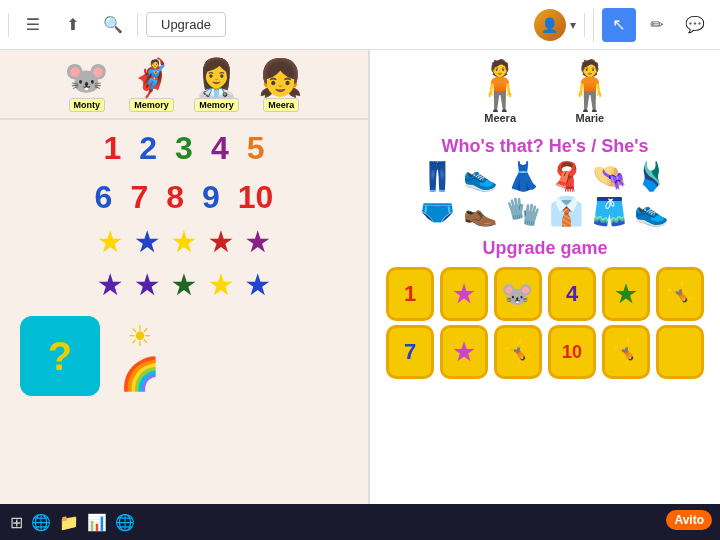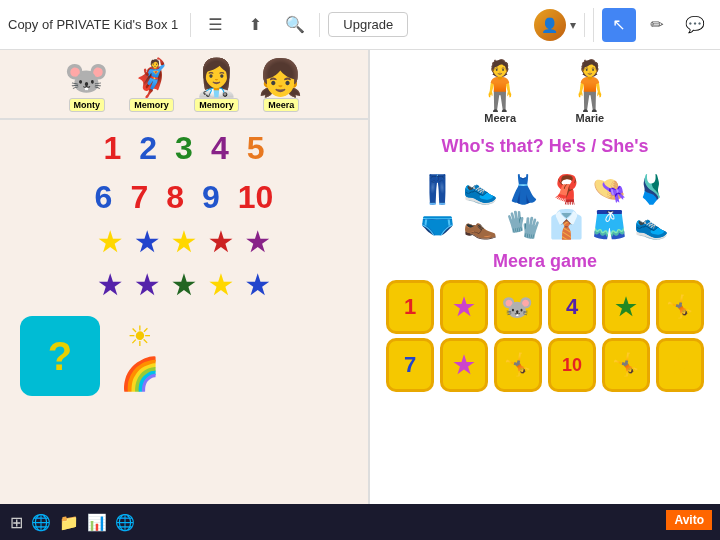--- a/index.html
+++ b/index.html
@@ -87,21 +87,21 @@
     #right-panel { flex: 1; background: #fff; padding: 8px 16px; overflow: hidden; }
 
     
     .chars-top-right { display: flex; justify-content: center; gap: 30px; padding: 4px 0 8px; }
     .char-right { display: flex; flex-direction: column; align-items: center; gap: 2px; }
     .char-fig-right { font-size: 48px; line-height: 1; }
     .char-name-right { font-size: 11px; color: #333; font-weight: bold; }
 
     
     .whos-section { margin-top: 4px; }
-    .whos-title { font-size: 18px; font-weight: bold; color: #cc44cc; text-align: center; margin-bottom: 16px; }
+    .whos-title { font-size: 18px; font-weight: bold; color: #cc44cc; text-align: center; margin-bottom: 3px; }
 
     .clothes-row {
       display: flex; justify-content: center; gap: 8px; margin: 2px 0;
     }
     .cloth { font-size: 28px; }
 
     
     .memory-section { margin-top: 10px; }
     .memory-title { font-size: 18px; font-weight: bold; color: #cc44cc; text-align: center; margin-bottom: 8px; }
     .memory-row { display: flex; justify-content: center; gap: 6px; margin: 4px 0; }
@@ -109,40 +109,39 @@
       width: 54px; height: 54px; background: #f5c800; border: 3px solid #e8a800;
       border-radius: 10px; display: flex; align-items: center; justify-content: center;
       font-size: 20px; font-weight: bold; cursor: pointer;
     }
     .mem-tile.num-tile { font-size: 22px; font-weight: bold; color: #e52222; }
 
     
     #avito-badge {
       position: fixed; bottom: 10px; right: 8px;
       background: #ff6600; color: #fff; font-size: 12px; font-weight: bold;
-      padding: 3px 8px; border-radius: 0;
+      padding: 3px 8px; border-radius: 10px;
     }
 
     
     #taskbar {
       position: absolute; bottom: 0; left: 0; right: 0; height: 36px;
       background: #222; display: flex; align-items: center; padding: 0 8px; gap: 6px;
     }
     .task-icon { font-size: 16px; cursor: pointer; color: #ccc; }
 
     
     .panel-divider {
       width: 100%; height: 2px; background: #ddd; margin: 2px 0;
     }
   </style>
 </head>
 <body>
 
 <div id="topbar">
-  <span class="title">Copy of PRIVATE Kid's Box 1</span>
   <div class="sep"></div>
   <div class="icon-btn">☰</div>
   <div class="icon-btn">⬆</div>
   <div class="icon-btn">🔍</div>
   <div class="sep"></div>
   <button class="upgrade-btn">Upgrade</button>
   <div class="spacer"></div>
   <div class="avatar-area">
     <div class="avatar">👤</div>
     <span class="chevron">▾</span>
@@ -249,21 +248,21 @@
         <span class="cloth">🩲</span>
         <span class="cloth">👞</span>
         <span class="cloth">🧤</span>
         <span class="cloth">👔</span>
         <span class="cloth">🩳</span>
         <span class="cloth">👟</span>
       </div>
     </div>
 
     <div class="memory-section">
-      <div class="memory-title">Meera game</div>
+      <div class="memory-title">Upgrade game</div>
 
       <div class="memory-row">
         <div class="mem-tile num-tile" style="color:#e52222;">1</div>
         <div class="mem-tile" style="font-size:24px; color:#cc44cc;">★</div>
         <div class="mem-tile" style="font-size:26px;">🐭</div>
         <div class="mem-tile num-tile" style="color:#5522aa;">4</div>
         <div class="mem-tile" style="font-size:24px; color:#228822;">★</div>
         <div class="mem-tile" style="font-size:22px;">🤸</div>
       </div>
 

